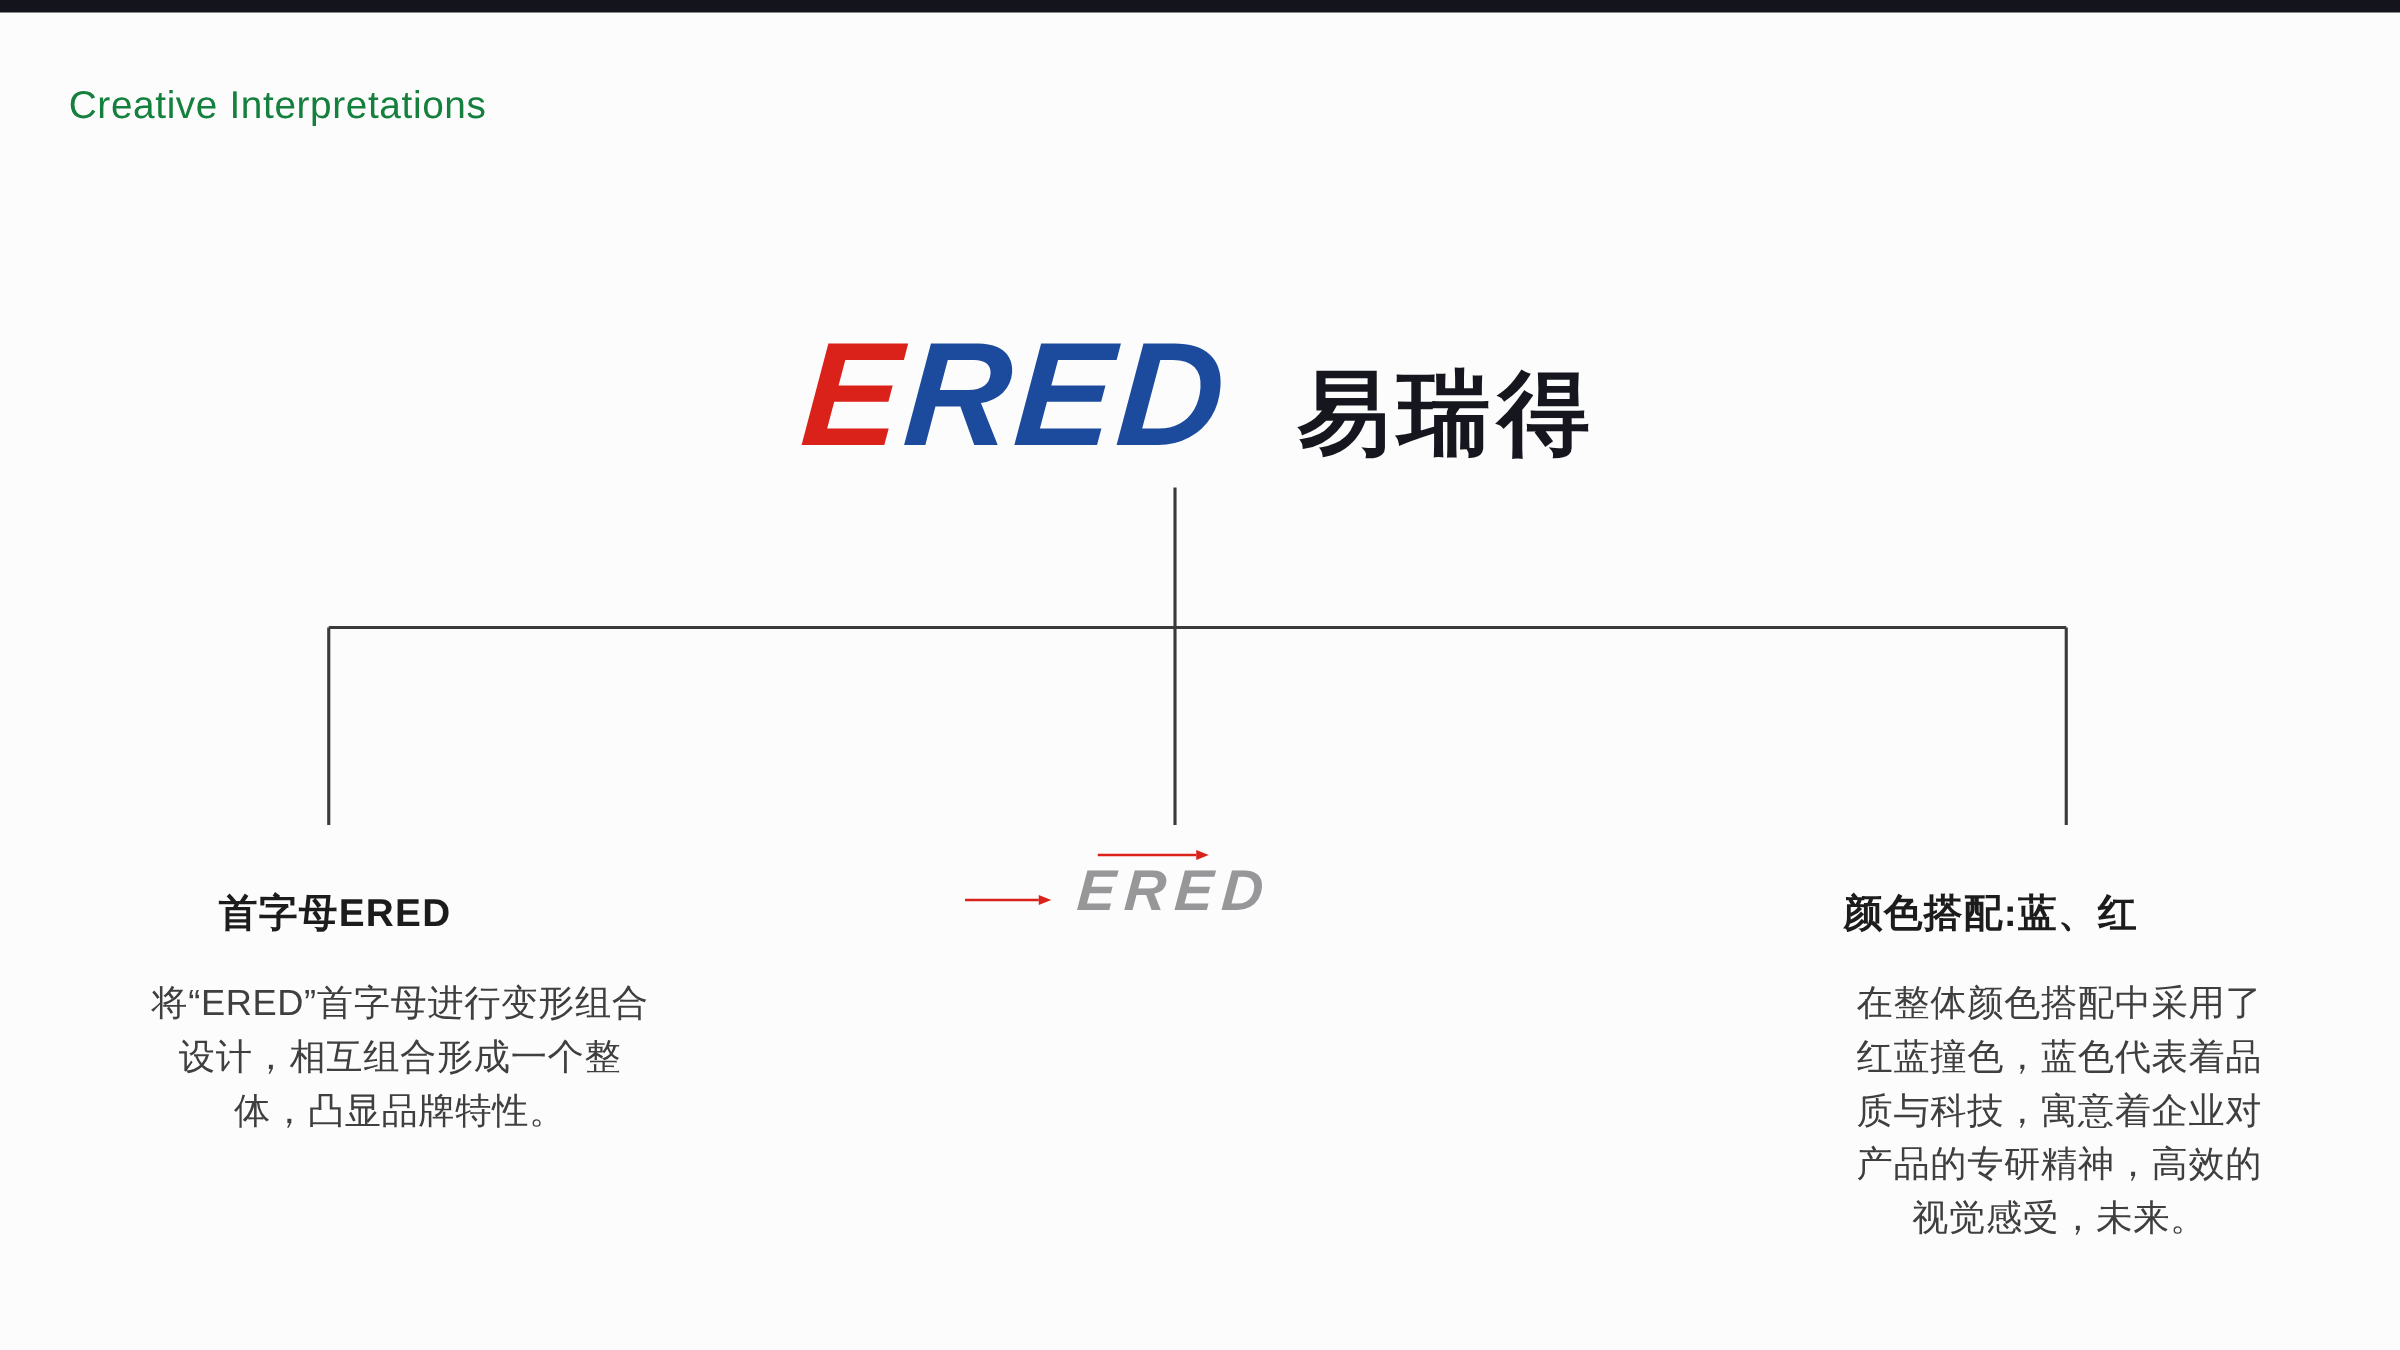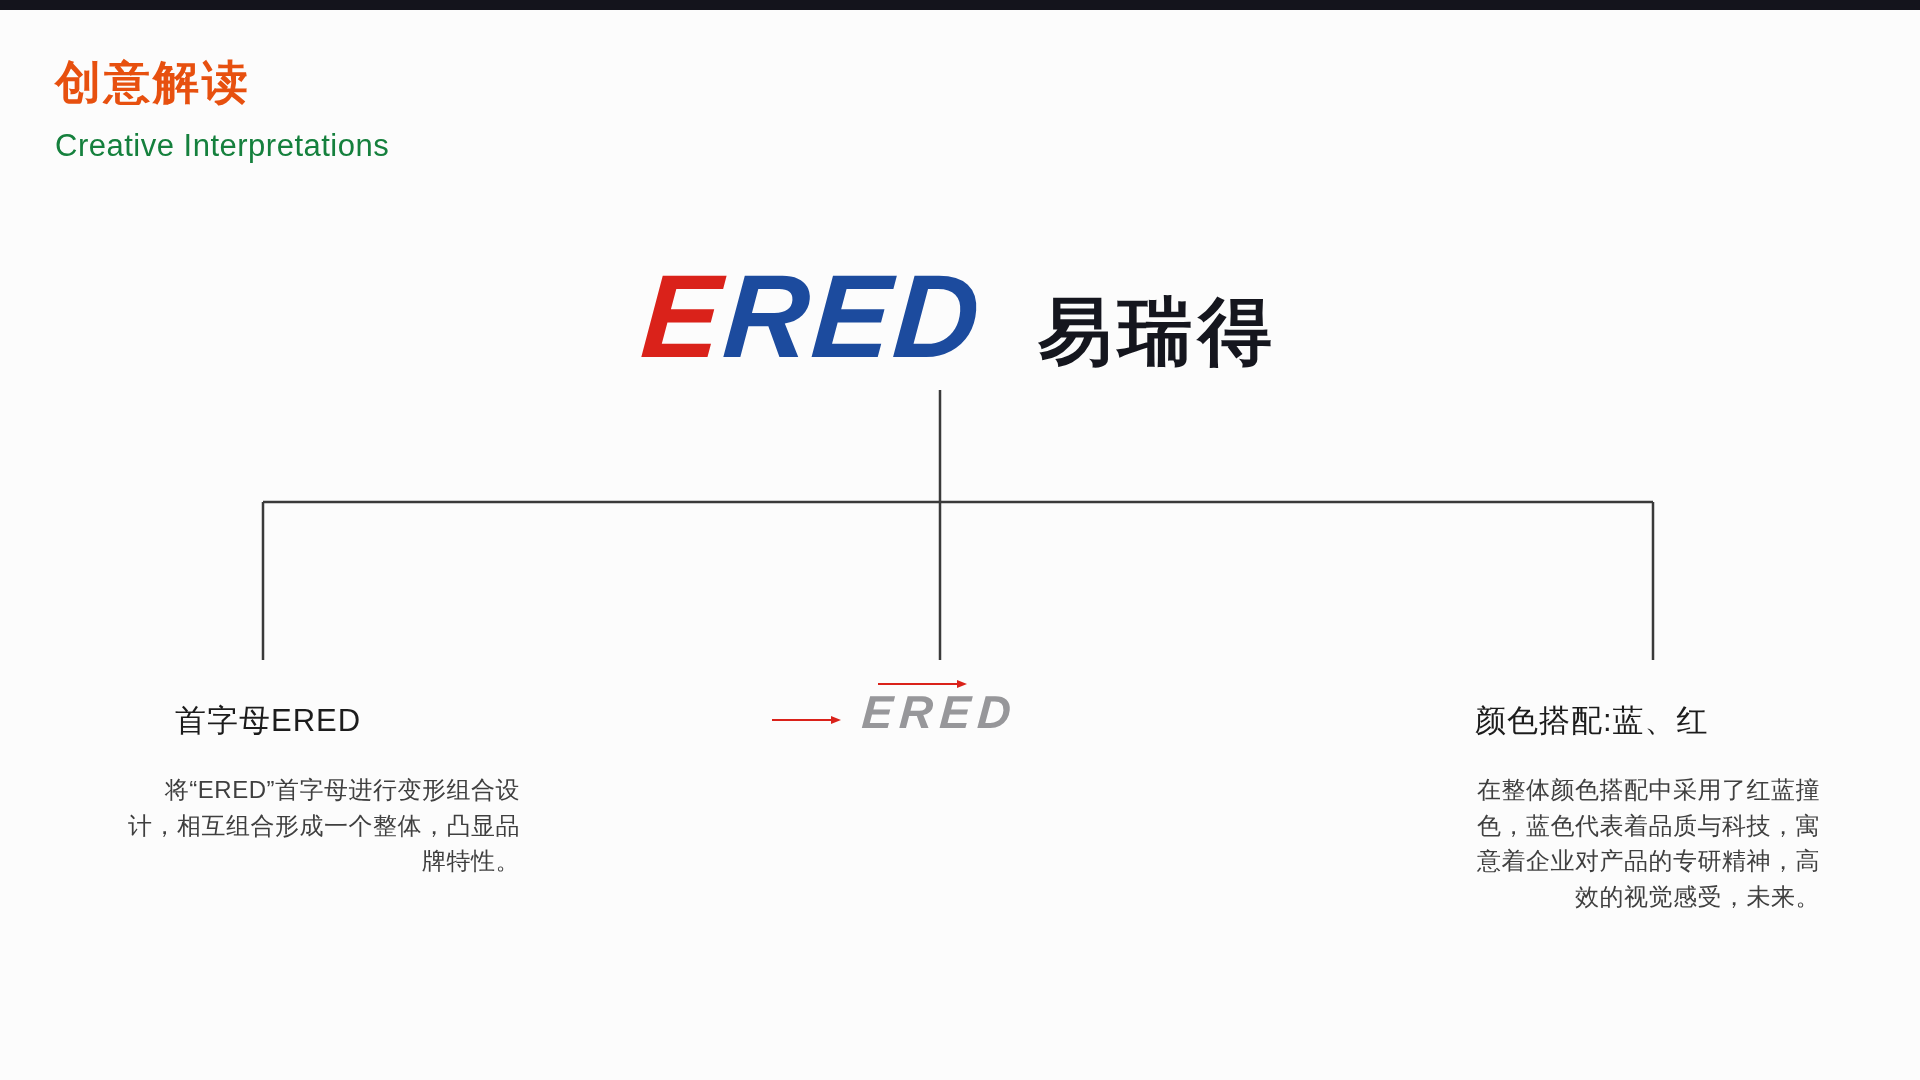--- a/index.html
+++ b/index.html
@@ -81,35 +81,35 @@
   .column {
     position: absolute;
     top: 685px;
   }
   .col-left   { left: 120px;  width: 400px; }
   .col-middle { left: 735px;  width: 410px; }
   .col-right  { left: 1475px; width: 345px; }
 
   .col-heading {
     font-size: 31px;
-    font-weight: normal;
+    font-weight: bold;
     color: #1c1c1c;
-    margin-top: 15px;
+    margin-top: 25px;
     letter-spacing: 1px;
   }
   .col-left .col-heading { padding-left: 55px; }
   .col-right .col-heading { text-align: left; }
 
   .col-body {
     margin-top: 30px;
-    font-size: 24px;
+    font-size: 29px;
     line-height: 1.48;
     color: #3f3f3f;
     letter-spacing: 0.5px;
-    text-align: right;
+    text-align: center;
   }
 
   .gray-logo-wrap {
     width: 240px;
     margin: 0 auto;
     position: relative;
     text-align: center;
     height: 60px;
   }
   .gray-logo-text {
@@ -126,21 +126,20 @@
   }
   .red-arrow.arrow-a { left: -48px; top: 30px; }
   .red-arrow.arrow-b { left: 58px; top: -6px; }
 </style>
 </head>
 <body>
 
 <div class="top-bar"></div>
 
 <div class="header">
-  <div class="title-cn">创意解读</div>
   <div class="title-en">Creative Interpretations</div>
 </div>
 
 <div class="brand-logo">
   <span class="logo-latin logo-e">E</span>
   <span class="logo-latin logo-red">RED</span>
   <span class="logo-cn">易瑞得</span>
 </div>
 
 <svg class="connector-svg" viewBox="0 0 1920 1080" xmlns="http://www.w3.org/2000/svg">

